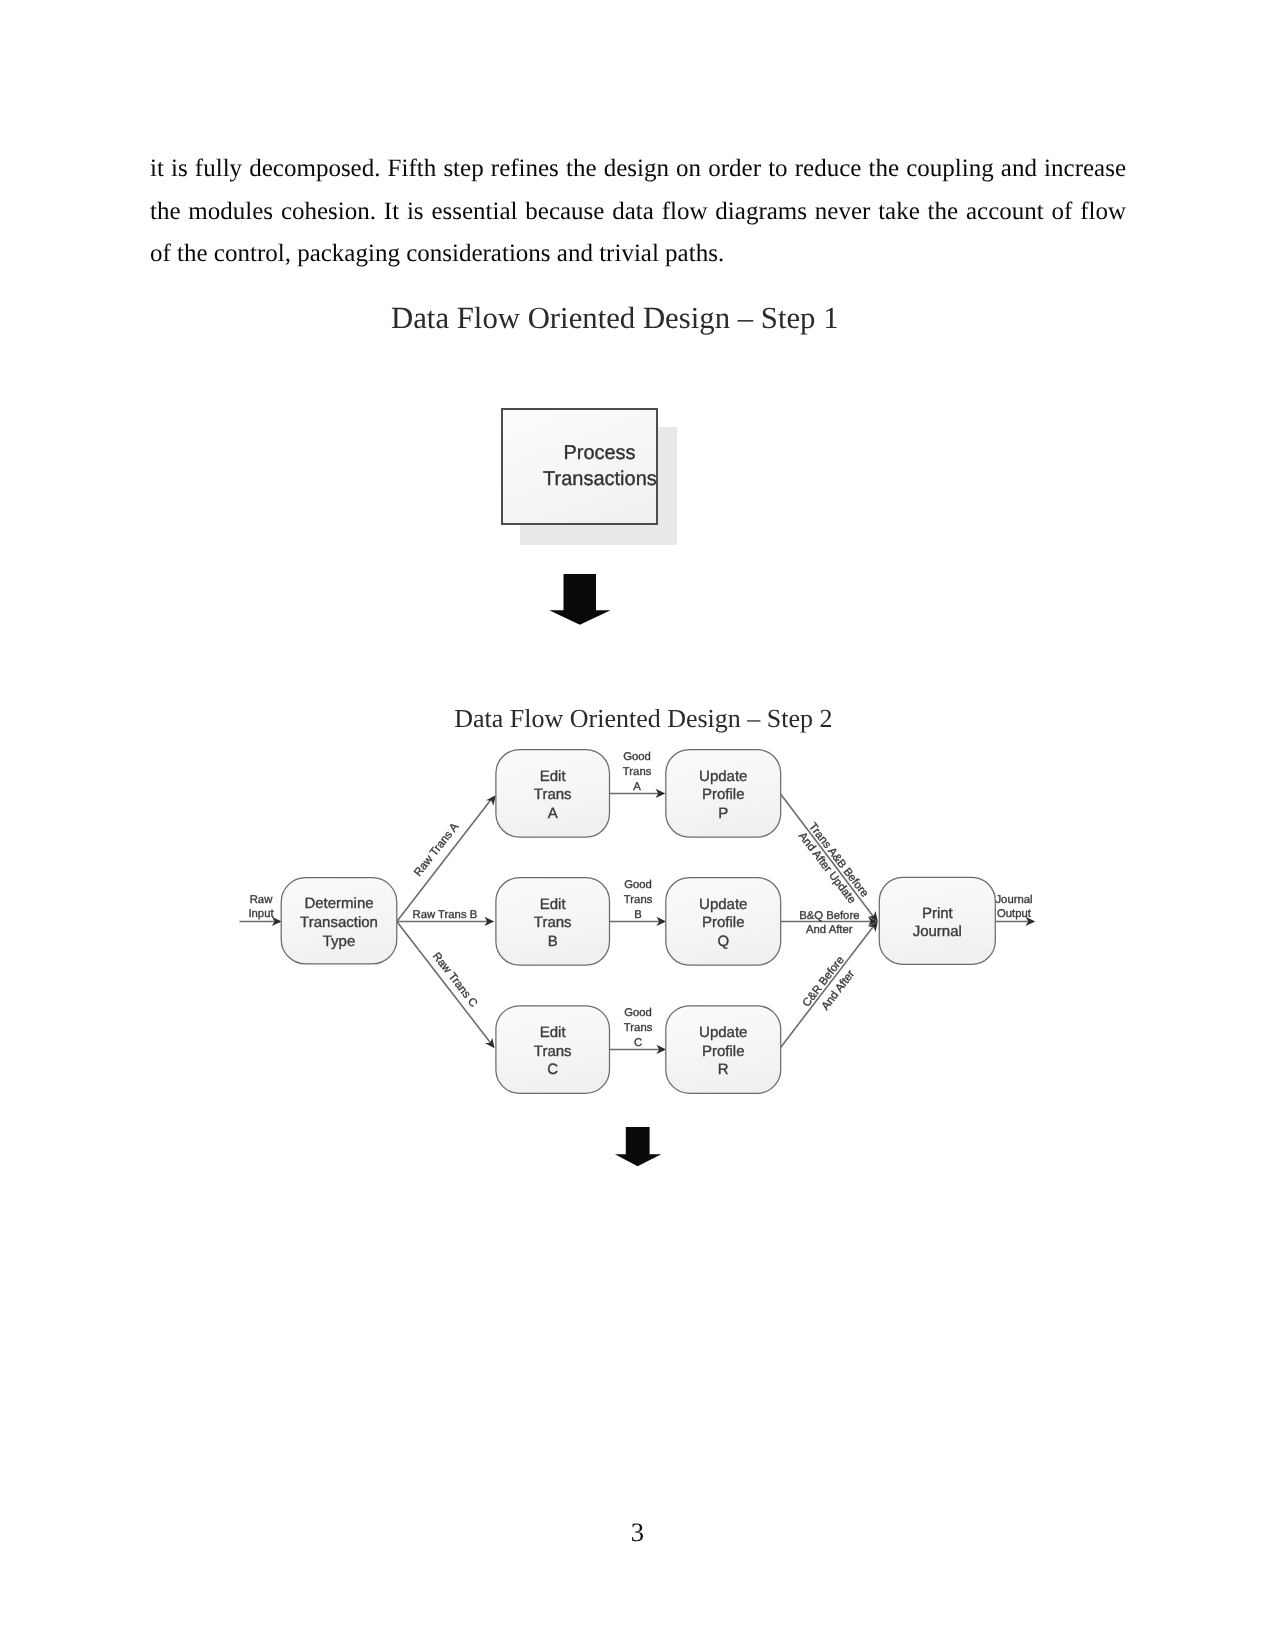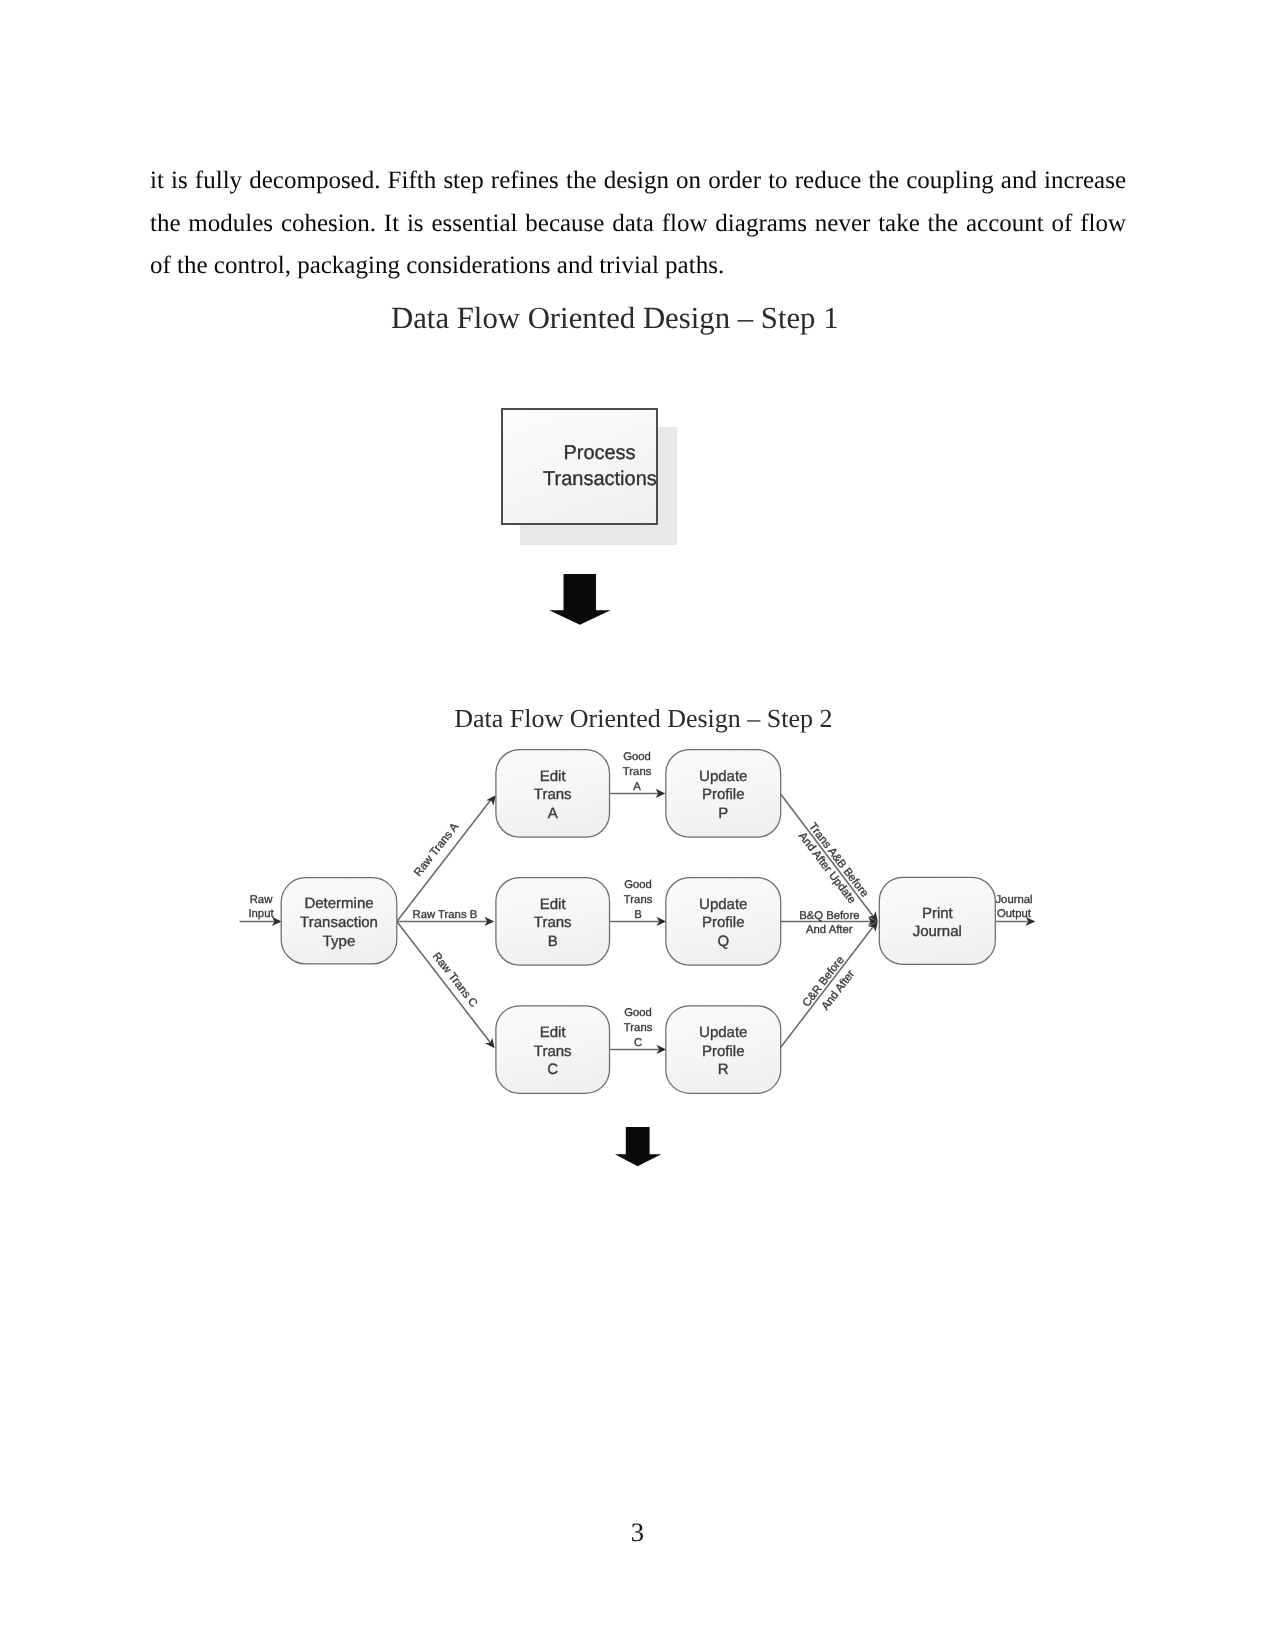--- a/index.html
+++ b/index.html
@@ -1,21 +1,21 @@
 <!DOCTYPE html>
 <html><head>
 <meta charset="utf-8">
 <title>Data Flow Oriented Design</title>
 <style>
   html,body{margin:0;padding:0;background:#fff;}
   *{-webkit-font-smoothing:antialiased;text-rendering:geometricPrecision;}
   body{width:1275px;height:1651px;position:relative;overflow:hidden;
        font-family:"Liberation Serif",serif;color:#000;}
   .page{position:absolute;inset:0;background:#fff;filter:opacity(1);}
-  #body-text{position:absolute;left:150px;top:160px;width:976px;
+  #body-text{position:absolute;left:150px;top:148px;width:976px;
        font-size:25px;line-height:42.5px;text-align:justify;color:#0a0a0a;}
   #body-text p{margin:0;}
   #page-number{position:absolute;left:0;right:0;top:1516.5px;text-align:center;
        font-size:26.6px;color:#111;}
   .fig{position:absolute;}
   .figtitle{font-family:Liberation Serif, serif;color:#2a2a2a;white-space:nowrap;
             position:absolute;}
   
   #fig1{left:0;top:0;width:1275px;height:0;}
   #fig1-title{left:391px;top:301.3px;font-size:30.75px;letter-spacing:0px;}

